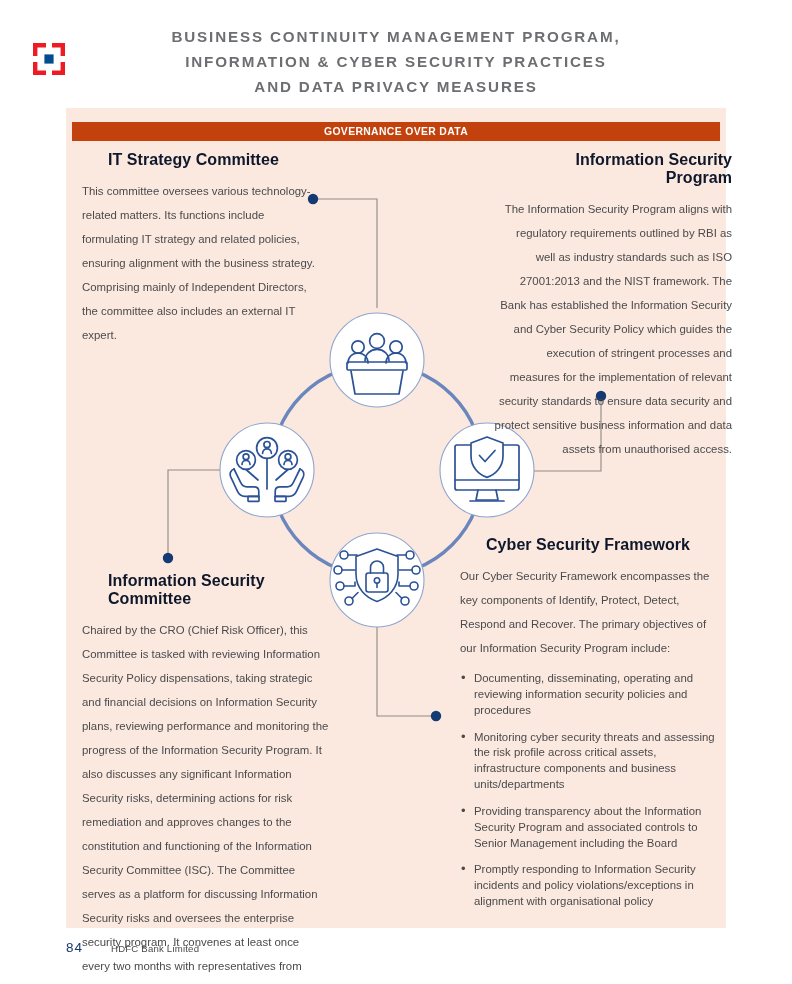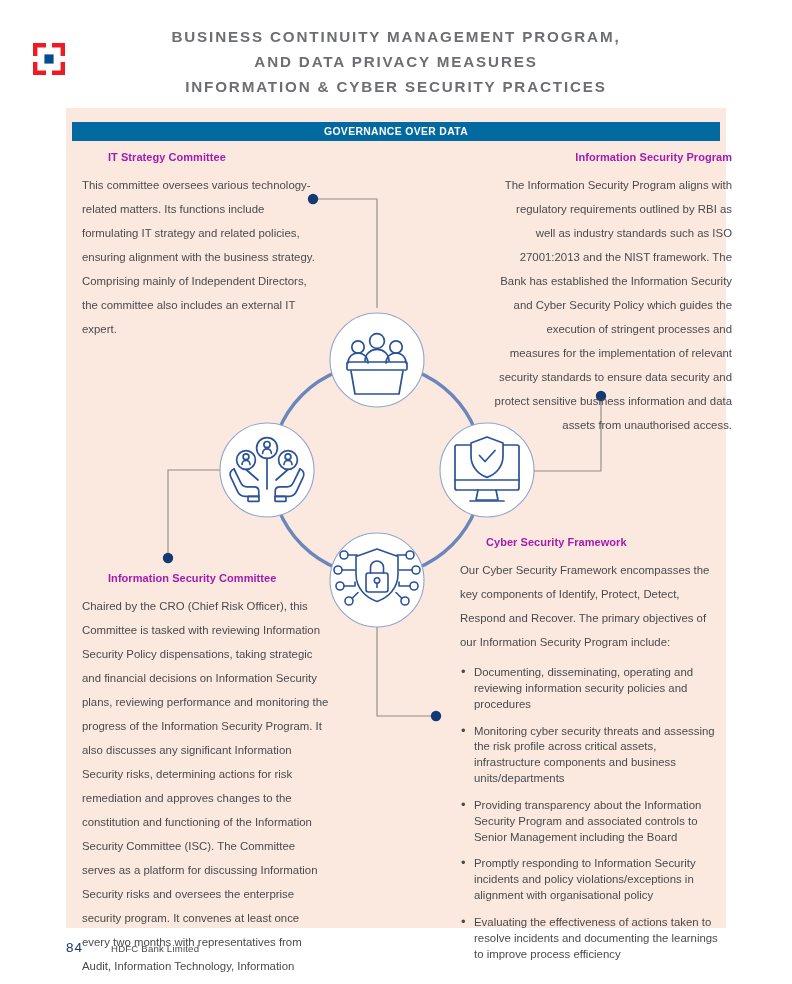--- a/index.html
+++ b/index.html
@@ -27,33 +27,33 @@
   }
   .title span{display:block;}
 
   
   .panel{
     position:absolute;left:66px;top:108px;width:660px;height:820px;
     background:#fbe9e0;
   }
   .govbar{
     position:absolute;left:6px;top:14px;width:648px;height:19px;
-    background:#0369a1;
+    background:#c2410c;
     color:#ffffff;
     font-size:10.4px;
     font-weight:bold;
     letter-spacing:.35px;
     text-align:center;
     line-height:19px;
   }
 
   
   .h-sec{
-    color:#a21caf;
-    font-size:11px;
+    color:#0f172a;
+    font-size:16px;
     font-weight:bold;
     letter-spacing:.05px;
     padding-left:26px;
   }
   .body-txt{
     color:#4a4a4c;
     font-size:11.4px;
     line-height:24px;
   }
 
@@ -113,22 +113,22 @@
         <path d="M33 1 H20 V5.4 H28.6 V14 H33 Z" fill="#ed1c24"></path>
         <path d="M1 33 H14 V28.6 H5.4 V20 H1 Z" fill="#ed1c24"></path>
         <path d="M33 33 H20 V28.6 H28.6 V20 H33 Z" fill="#ed1c24"></path>
 
         <rect x="12.4" y="12.4" width="9.2" height="9.2" fill="#004c8f"></rect>
       </svg>
     </div>
 
     <div class="title">
       <span>BUSINESS CONTINUITY MANAGEMENT PROGRAM,</span>
+      <span>INFORMATION &amp; CYBER SECURITY PRACTICES</span>
       <span>AND DATA PRIVACY MEASURES</span>
-      <span>INFORMATION &amp; CYBER SECURITY PRACTICES</span>
     </div>
   </div>
 
   <div class="panel">
 
     <div class="govbar">GOVERNANCE OVER DATA</div>
 
     <svg class="diagram" viewBox="0 0 660 820" xmlns="http://www.w3.org/2000/svg">
 
       <g>
@@ -268,21 +268,20 @@
     </div>
 
     <div id="cyber-fw">
       <div class="h-sec">Cyber Security Framework</div>
       <div class="body-txt">Our Cyber Security Framework encompasses the key components of Identify, Protect, Detect, Respond and Recover. The primary objectives of our Information Security Program include:</div>
       <ul class="bullets">
         <li>Documenting, disseminating, operating and reviewing information security policies and procedures</li>
         <li>Monitoring cyber security threats and assessing the risk profile across critical assets, infrastructure components and business units/departments</li>
         <li>Providing transparency about the Information Security Program and associated controls to Senior Management including the Board</li>
         <li>Promptly responding to Information Security incidents and policy violations/exceptions in alignment with organisational policy</li>
-        <li>Evaluating the effectiveness of actions taken to resolve incidents and documenting the learnings to improve process efficiency</li>
       </ul>
     </div>
 
   </div>
 
   <div class="footer">
     <div class="pagenum">84</div>
     <div class="footer-label">HDFC Bank Limited</div>
   </div>
 

